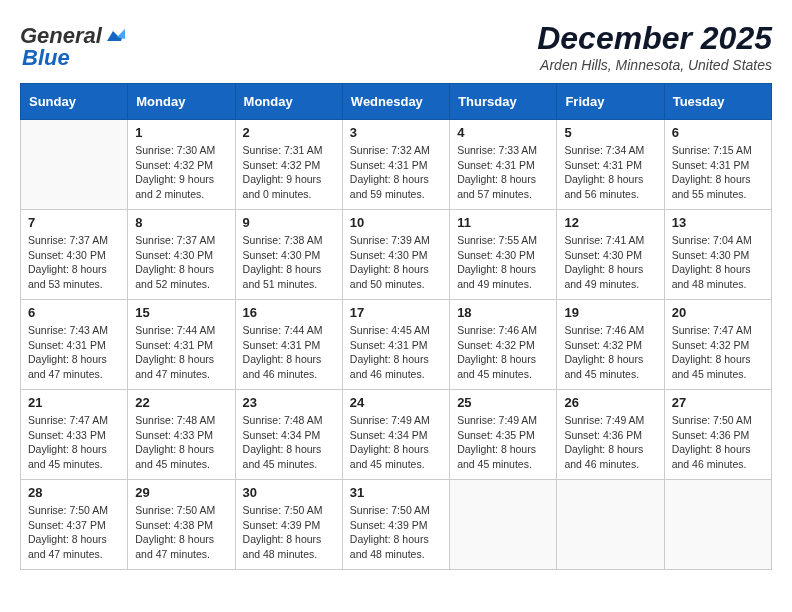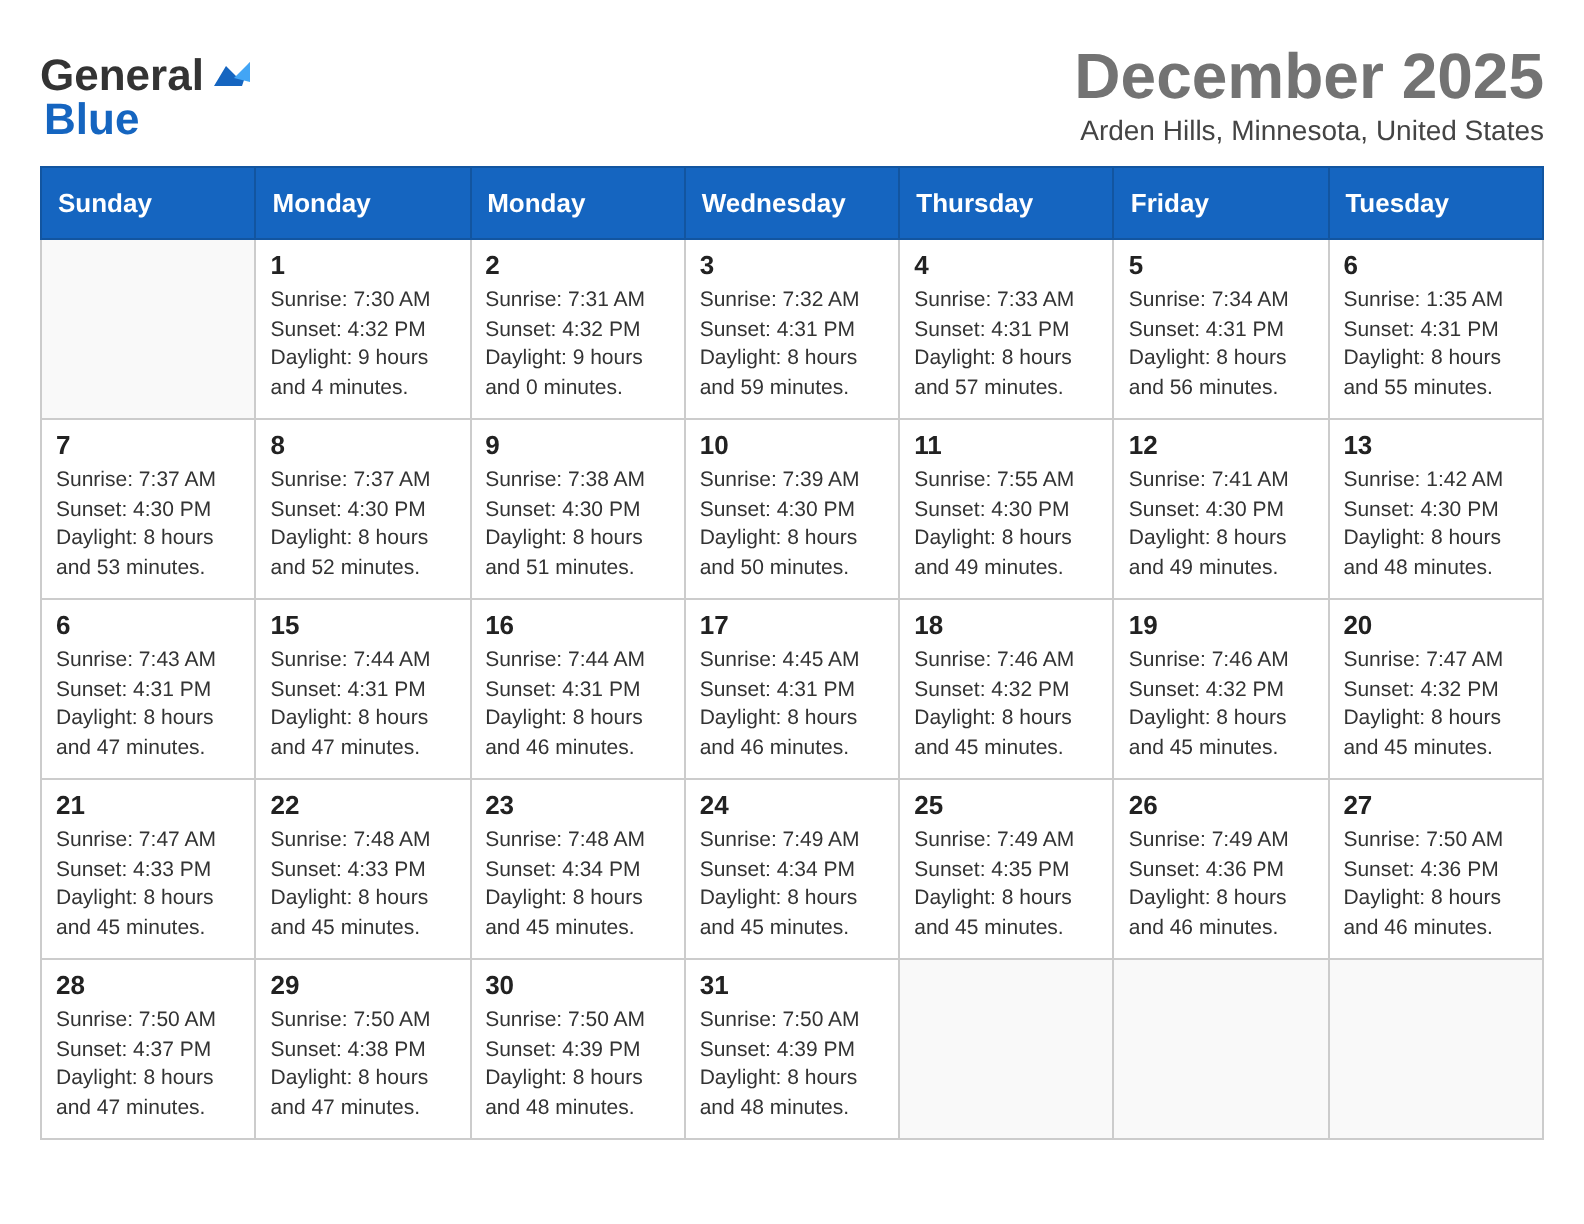--- a/index.html
+++ b/index.html
@@ -6,35 +6,36 @@
     body {
       font-family: Arial, sans-serif;
       background: #fff;
       width: 792px;
       min-height: 612px;
       padding: 20px;
     }
     .header {
       display: flex;
       justify-content: space-between;
-      align-items: flex-end;
+      align-items: center;
       margin-bottom: 10px;
+      font-style: italic;
     }
     .logo {
       display: flex;
       flex-direction: column;
       align-items: flex-start;
     }
     .title-block {
       text-align: right;
     }
     .month-title {
       font-size: 32px;
       font-weight: bold;
-      color: #737373;
+      color: #0f172a;
     }
     .location {
       font-size: 14px;
       color: #444;
     }
     .calendar {
       width: 100%;
       border-collapse: collapse;
       border: 1px solid #ccc;
     }
@@ -109,21 +110,21 @@
   </thead>
   <tbody id="calendar-body">
   <tr class="week-row">
         <td class="empty"></td>
         <td>
           <div class="day-number">1</div>
           <div class="day-info">
             <div>Sunrise: 7:30 AM</div>
             <div>Sunset: 4:32 PM</div>
             <div>Daylight: 9 hours</div>
-            <div>and 4 minutes.</div>
+            <div>and 2 minutes.</div>
           </div>
         </td>
         <td>
           <div class="day-number">2</div>
           <div class="day-info">
             <div>Sunrise: 7:31 AM</div>
             <div>Sunset: 4:32 PM</div>
             <div>Daylight: 9 hours</div>
             <div>and 0 minutes.</div>
           </div>
@@ -151,21 +152,21 @@
           <div class="day-info">
             <div>Sunrise: 7:34 AM</div>
             <div>Sunset: 4:31 PM</div>
             <div>Daylight: 8 hours</div>
             <div>and 56 minutes.</div>
           </div>
         </td>
         <td>
           <div class="day-number">6</div>
           <div class="day-info">
-            <div>Sunrise: 1:35 AM</div>
+            <div>Sunrise: 7:15 AM</div>
             <div>Sunset: 4:31 PM</div>
             <div>Daylight: 8 hours</div>
             <div>and 55 minutes.</div>
           </div>
         </td>
       </tr>
       <tr class="week-row">
         <td>
           <div class="day-number">7</div>
           <div class="day-info">
@@ -216,21 +217,21 @@
           <div class="day-info">
             <div>Sunrise: 7:41 AM</div>
             <div>Sunset: 4:30 PM</div>
             <div>Daylight: 8 hours</div>
             <div>and 49 minutes.</div>
           </div>
         </td>
         <td>
           <div class="day-number">13</div>
           <div class="day-info">
-            <div>Sunrise: 1:42 AM</div>
+            <div>Sunrise: 7:04 AM</div>
             <div>Sunset: 4:30 PM</div>
             <div>Daylight: 8 hours</div>
             <div>and 48 minutes.</div>
           </div>
         </td>
       </tr>
       <tr class="week-row">
         <td>
           <div class="day-number">6</div>
           <div class="day-info">

